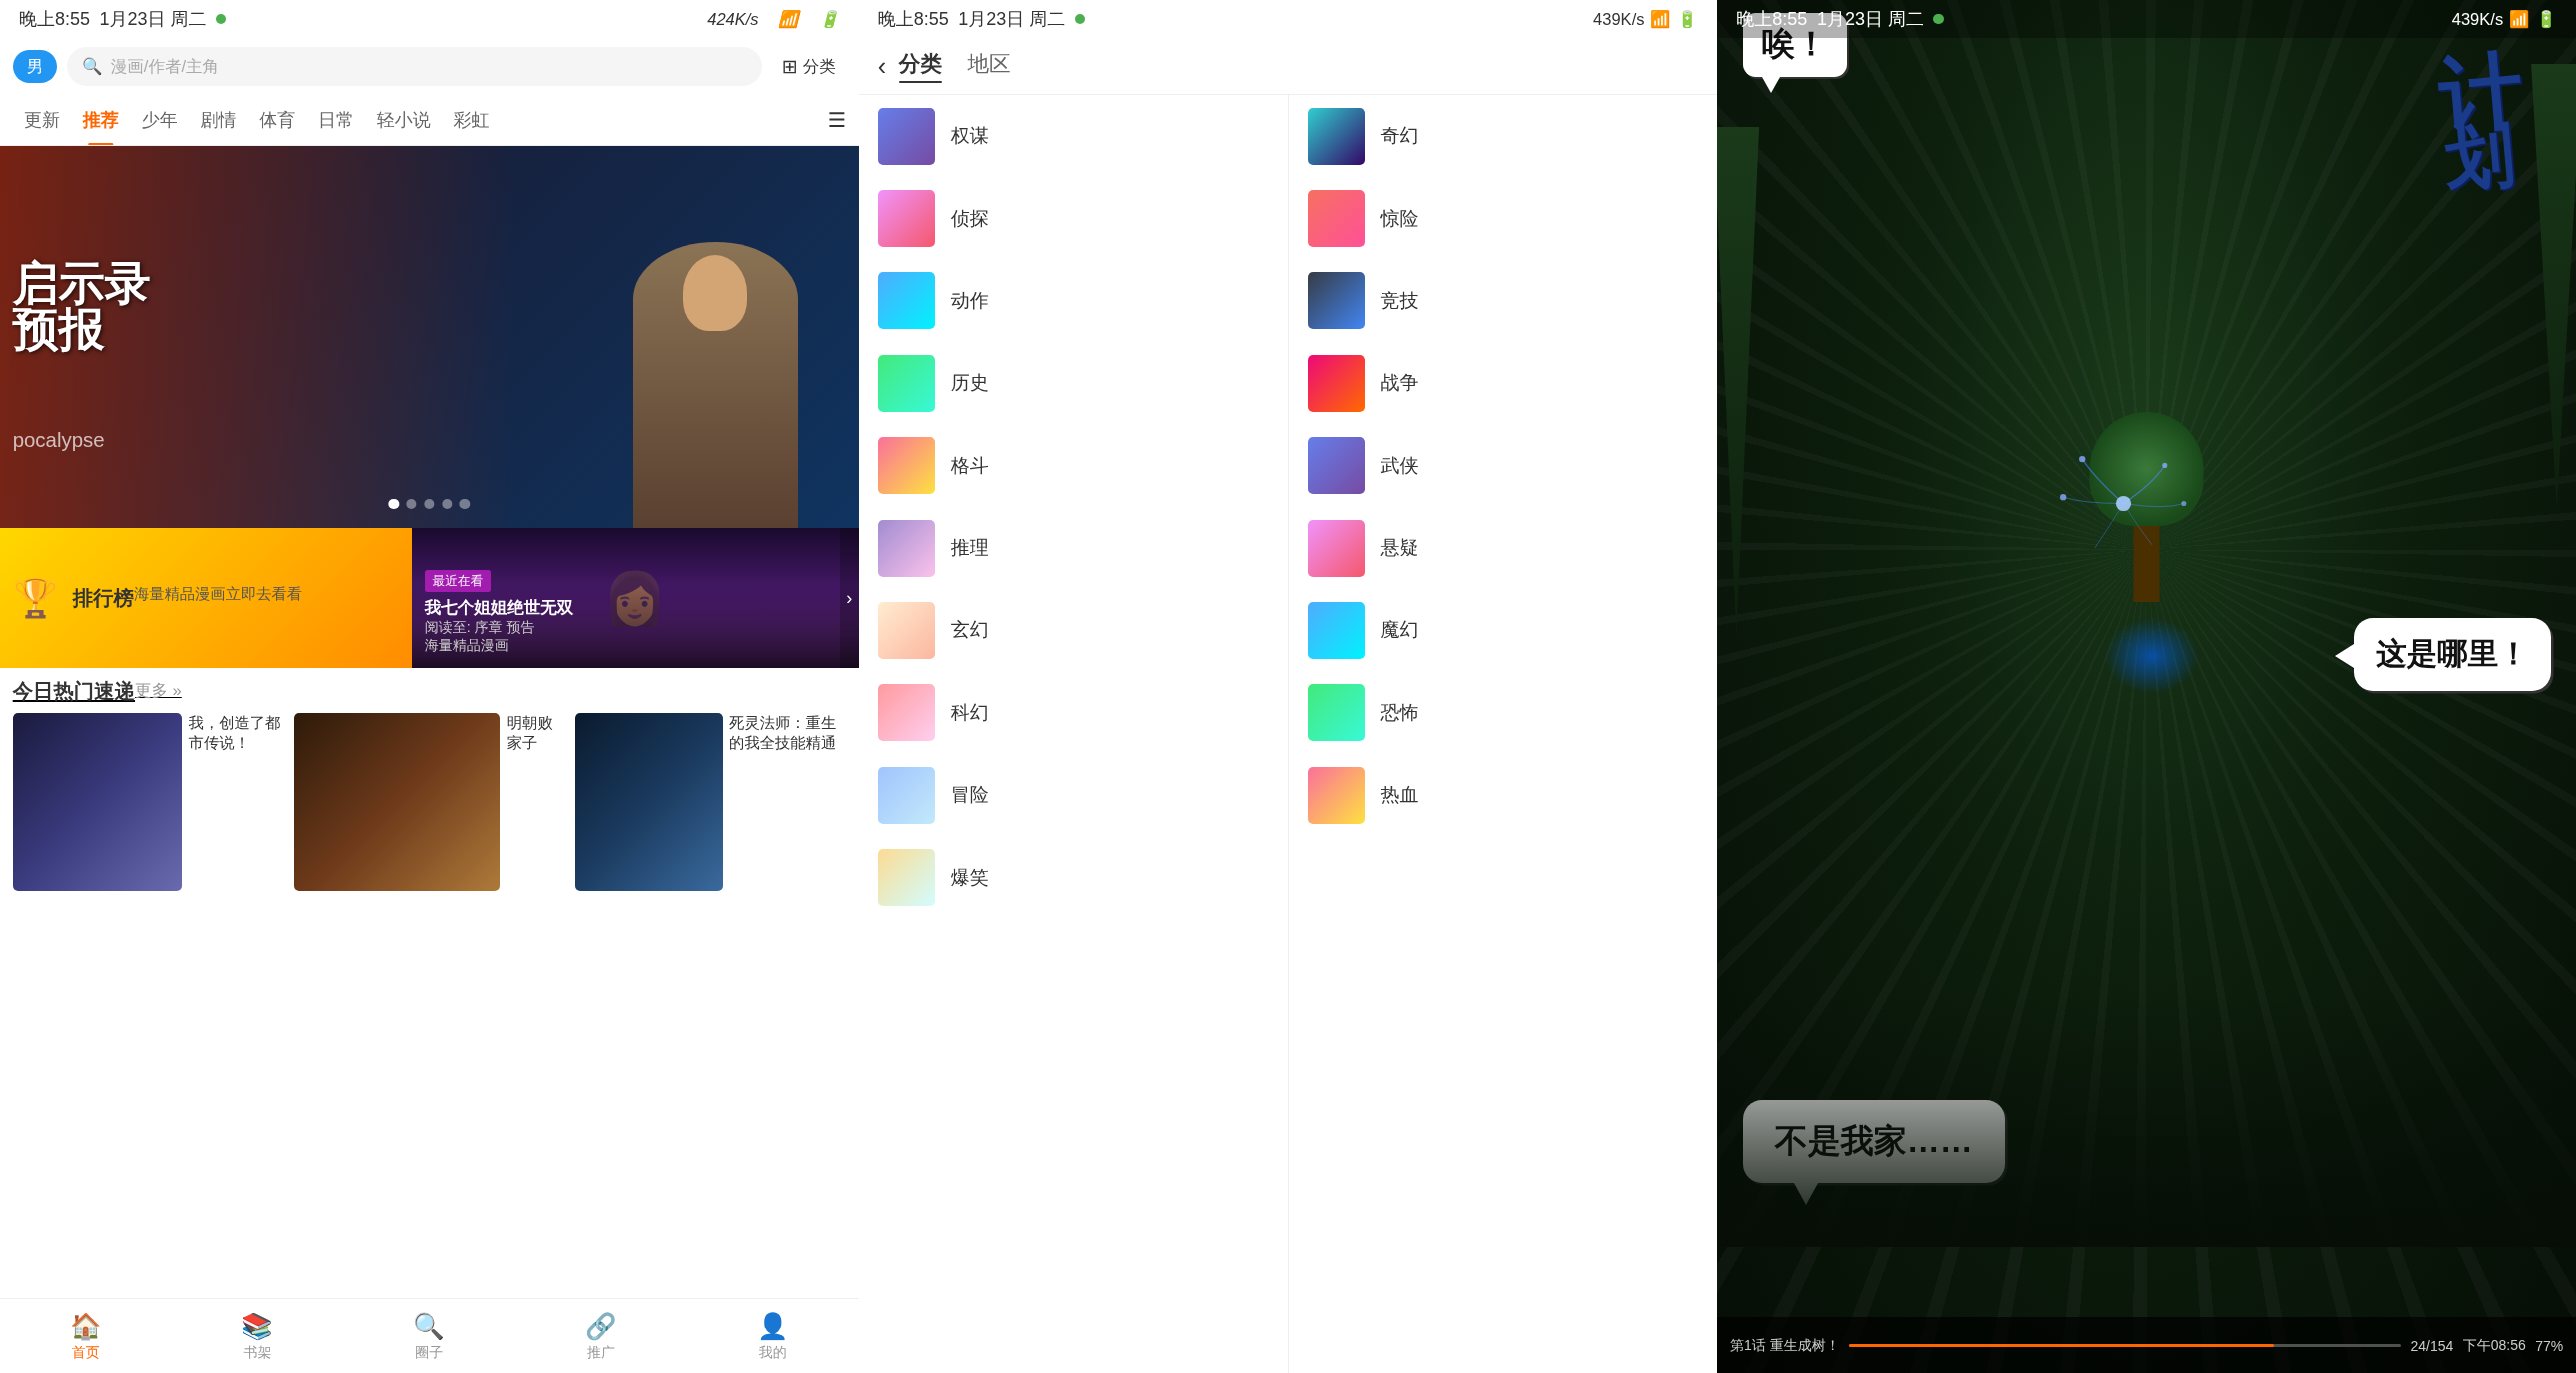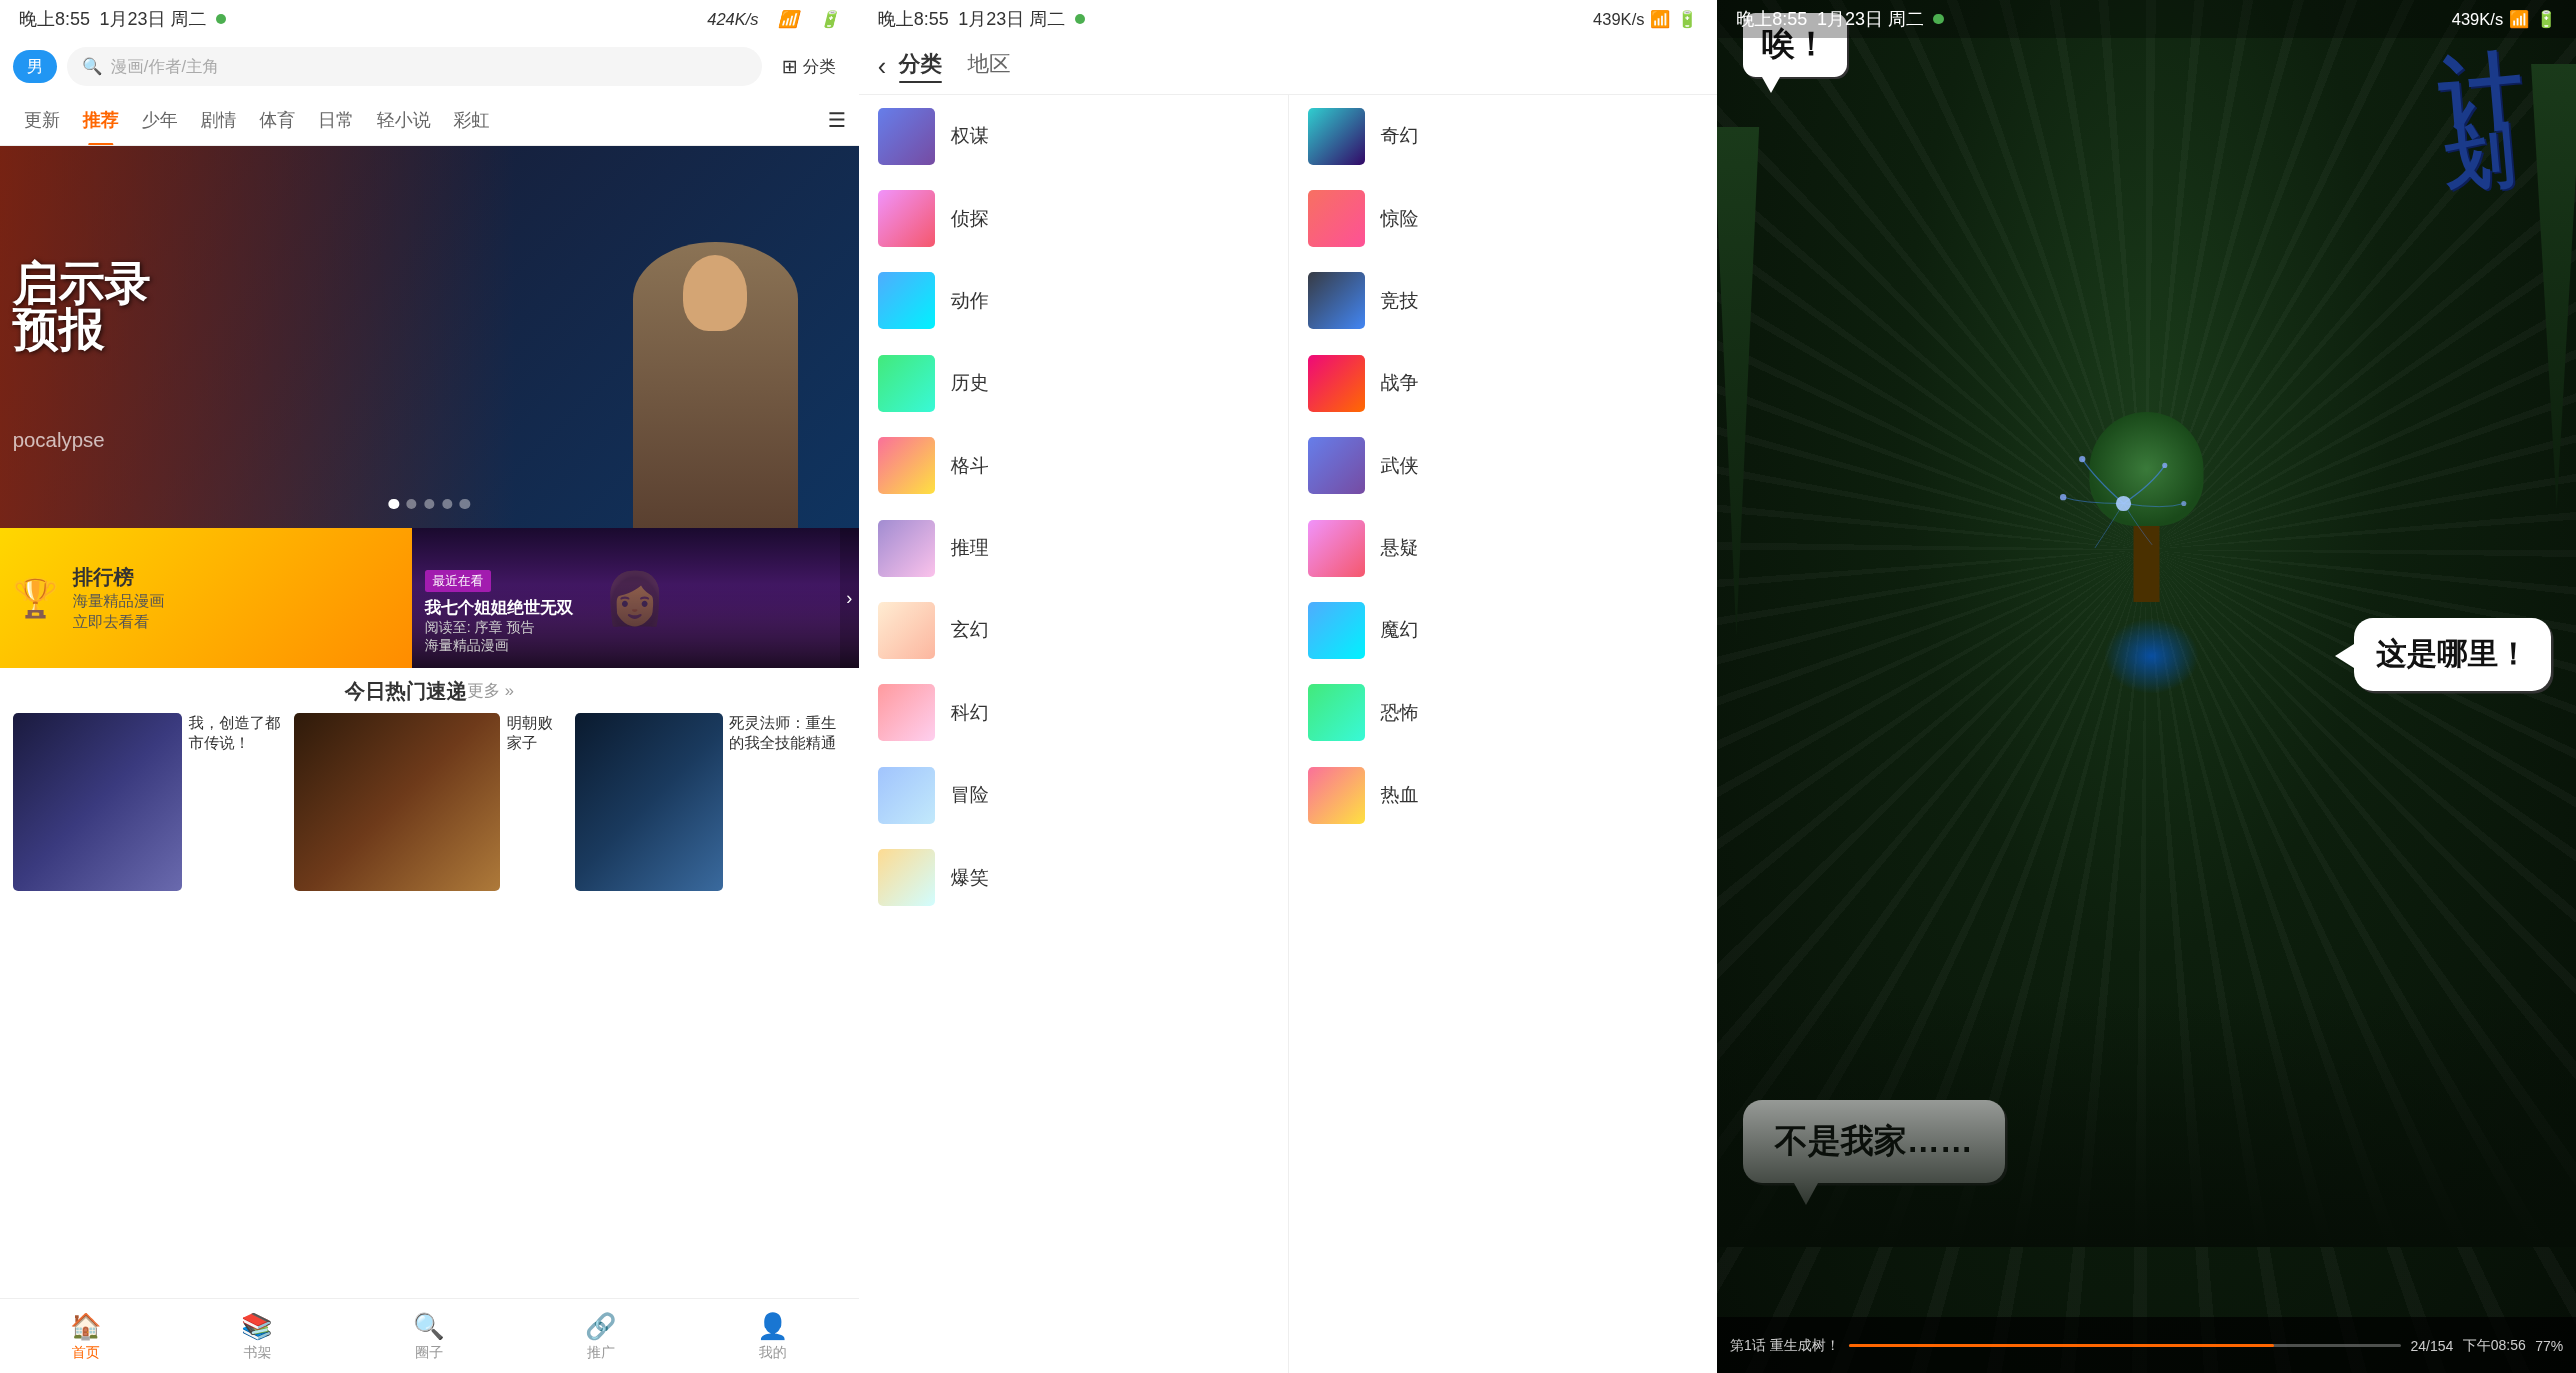--- a/index.html
+++ b/index.html
@@ -163,21 +163,21 @@
     }
     .rank-card {
       width: 48%;
       background: linear-gradient(135deg, #ffd700, #ff8c00);
       display: flex;
       align-items: center;
       padding: 12.7px;
       gap: 12.7px;
     }
     .trophy-icon { font-size: 38px; }
-    .rank-text { display: flex; flex-direction: column; }
+    .rank-text { display: flex; flex-direction: row; }
     .rank-title { font-size: 20.4px; font-weight: bold; color: #333; }
     .rank-subtitle { font-size: 15.3px; color: #555; }
     .rank-action { font-size: 15.3px; color: #555; }
 
     .recent-card {
       flex: 1;
       position: relative;
       overflow: hidden;
       background: #111;
     }
@@ -219,22 +219,23 @@
     }
 
     .hot-section {
       flex: 1;
       overflow: hidden;
       padding: 0 12.7px;
     }
     .hot-header {
       display: flex;
       align-items: center;
-      justify-content: center;
+      justify-content: flex-start;
       height: 45px;
+      text-decoration: underline;
     }
     .hot-title { font-size: 20.4px; font-weight: bold; color: #333; }
     .more-link { font-size: 16.5px; color: #999; display: flex; align-items: center; gap: 3.2px; }
 
     .hot-grid {
       display: flex;
       gap: 9.5px;
       overflow: hidden;
     }
     .hot-item {

